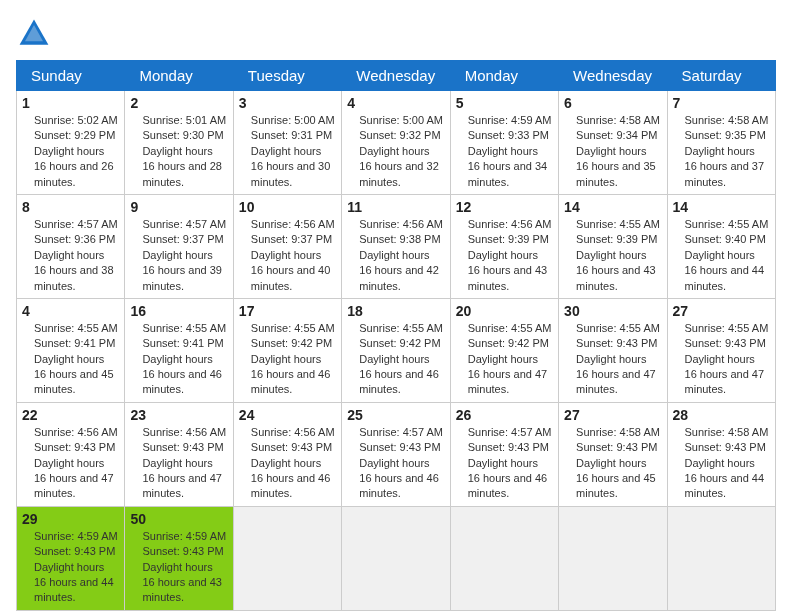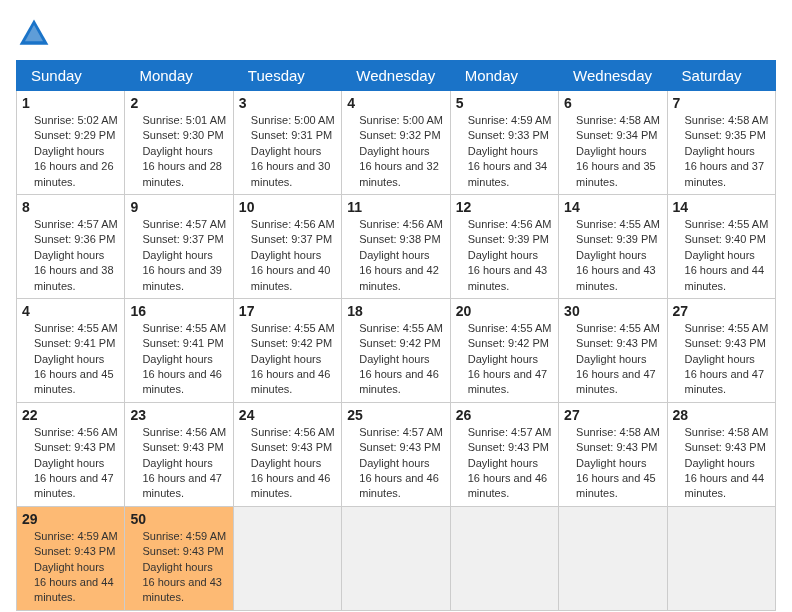--- a/index.html
+++ b/index.html
@@ -68,21 +68,21 @@
     }
     .calendar td {
       border: 1px solid #ccc;
       vertical-align: top;
       padding: 4px 5px;
       width: 14.28%;
       height: 90px;
       background: #fff;
     }
     .calendar tr:last-child td {
-      background: #fdba74;
+      background: #84cc16;
     }
     .cell-empty {
       background: #f0f0f0 !important;
     }
     .day-num {
       font-size: 14px;
       font-weight: bold;
       color: #222;
       display: block;
       margin-bottom: 2px;

